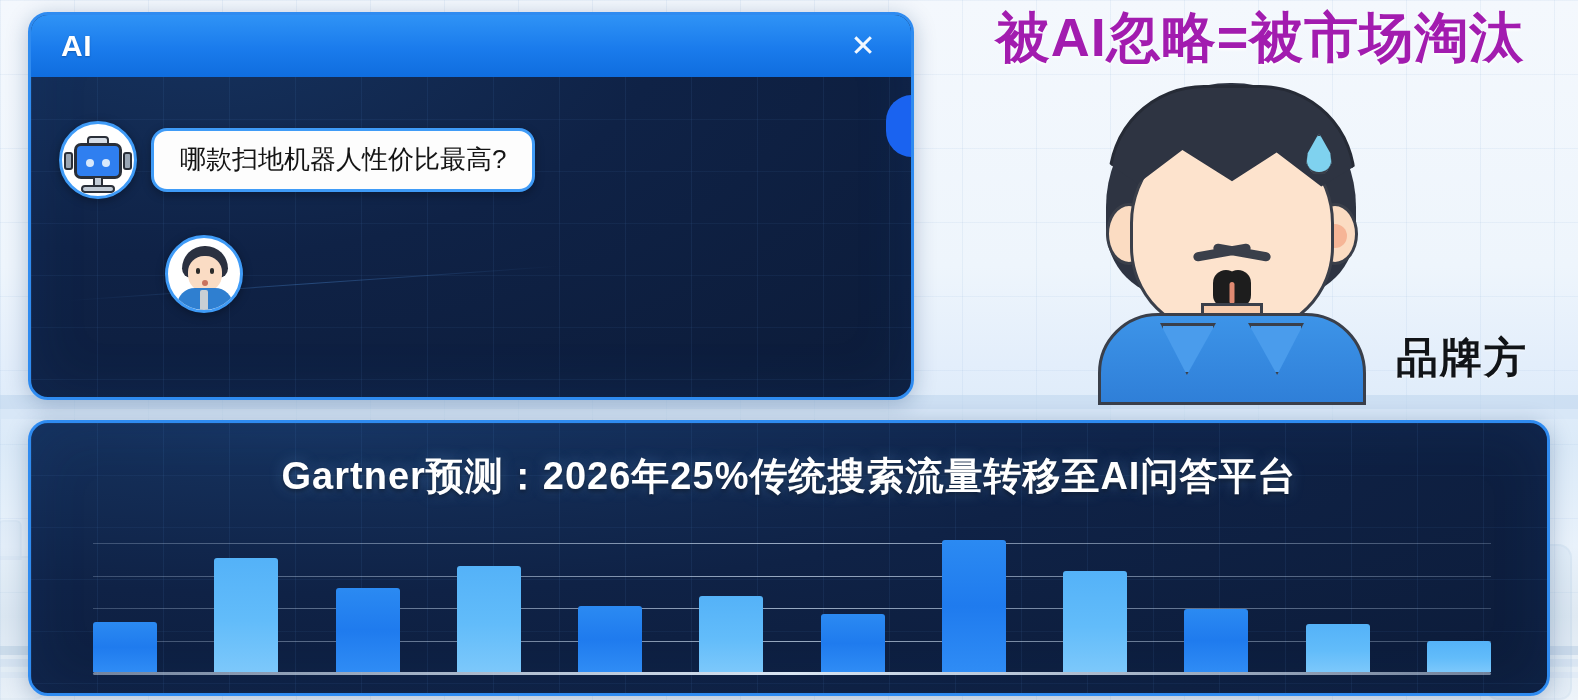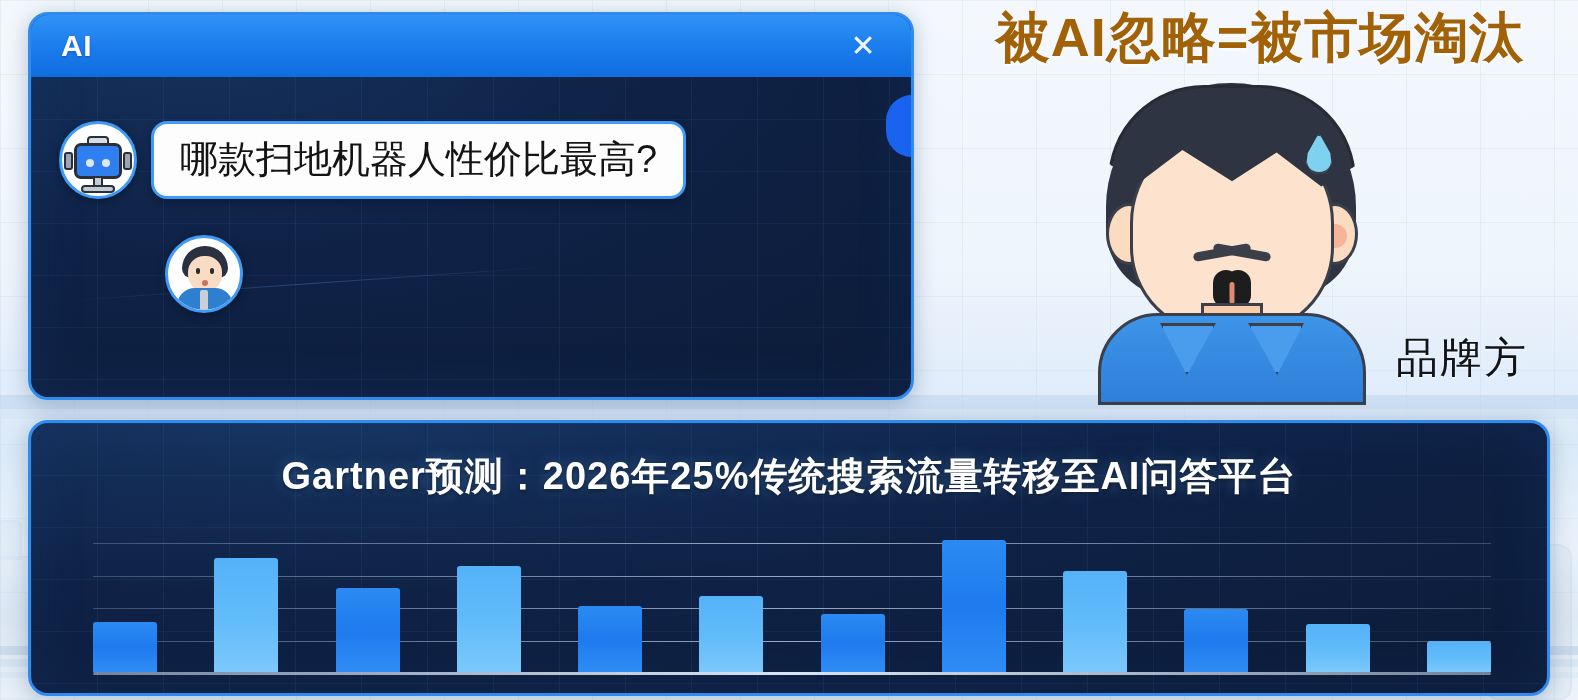--- a/index.html
+++ b/index.html
@@ -123,21 +123,21 @@
   .u-eye.l { left:8px; } .u-eye.r { right:8px; }
   .u-mouth { position:absolute; left:50%; transform:translateX(-50%); top:24px;
     width:6px; height:6px; border-radius:50%; background:#c9735e; }
   .u-body { position:absolute; left:9px; top:50px; width:56px; height:30px;
     background:#2f7fd0; border-radius:18px 18px 0 0; }
   .u-tie { position:absolute; left:50%; transform:translateX(-50%); top:52px;
     width:8px; height:24px; background:#c9cfd4; border-radius:2px; }
 
   .bubble {
     border-radius:16px; padding:14px 26px;
-    font-size:38px; font-weight:500; white-space:nowrap; line-height:1.15;
+    font-size:26px; font-weight:500; white-space:nowrap; line-height:1.15;
   }
   #bubble-question {
     margin-left:14px;
     background:#fdfdfd; color:#141414;
     border:3px solid #3f9bf7;
     box-shadow:0 3px 10px rgba(0,0,0,.3);
   }
   #bubble-answer {
     margin-right:16px;
     background:linear-gradient(180deg,#3f9cf8 0%, #2a83f0 55%, #1f75e8 100%);
@@ -147,21 +147,21 @@
     text-shadow:0 1px 2px rgba(0,40,90,.35);
   }
   #chat-scroll-handle {
     position:absolute; right:-1px; top:80px; width:26px; height:62px;
     background:#1a63f0; border-radius:34px 0 0 34px; cursor:pointer;
   }
 
   
   #headline {
     position:absolute; left:960px; top:8px; width:600px;
-    text-align:center; font-size:54px; font-weight:900; color:#a16207;
+    text-align:center; font-size:54px; font-weight:900; color:#a21caf;
     letter-spacing:1px; line-height:1.08; white-space:nowrap;
     text-shadow:0 2px 3px rgba(255,255,255,.9);
   }
 
   
   #character { position:absolute; left:1082px; top:75px; width:300px; height:330px; }
   #char-hair-back { position:absolute; left:24px; top:8px; width:250px; height:215px;
     background:#2e3442; border-radius:124px 124px 70px 70px; }
   #char-ear-l { position:absolute; left:24px; top:128px; width:46px; height:62px;
     background:#fbdcc2; border:3px solid #3a3f4a; border-radius:50%; }
@@ -196,21 +196,21 @@
     border:3px solid #3a3f4a; border-radius:60px 60px 0 0; }
   #char-neck { position:absolute; left:50%; transform:translateX(-50%); top:228px;
     width:62px; height:34px; background:#f7cdae; border:3px solid #3a3f4a; border-radius:0 0 18px 18px; }
   .collar { position:absolute; top:248px; width:56px; height:52px; background:#4a9cec;
     border:3px solid #3a3f4a; }
   #collar-l { left:78px; clip-path:polygon(0 0,100% 0,48% 100%); }
   #collar-r { right:78px; clip-path:polygon(0 0,100% 0,52% 100%); }
 
   #brand-label {
     position:absolute; left:1396px; top:330px;
-    font-size:42px; font-weight:400; color:#111418; letter-spacing:2px; white-space:nowrap;
+    font-size:42px; font-weight:700; color:#111418; letter-spacing:2px; white-space:nowrap;
     text-shadow:0 1px 2px rgba(255,255,255,.8);
   }
 
   
   #chart-panel { left:28px; top:420px; width:1522px; height:276px; }
   #chart-title {
     position:absolute; left:0; top:28px; width:100%; text-align:center;
     color:#ffffff; font-size:38px; font-weight:900; letter-spacing:1px; white-space:nowrap;
     text-shadow:0 2px 5px rgba(0,0,0,.5), 0 0 14px rgba(120,190,255,.35);
   }

